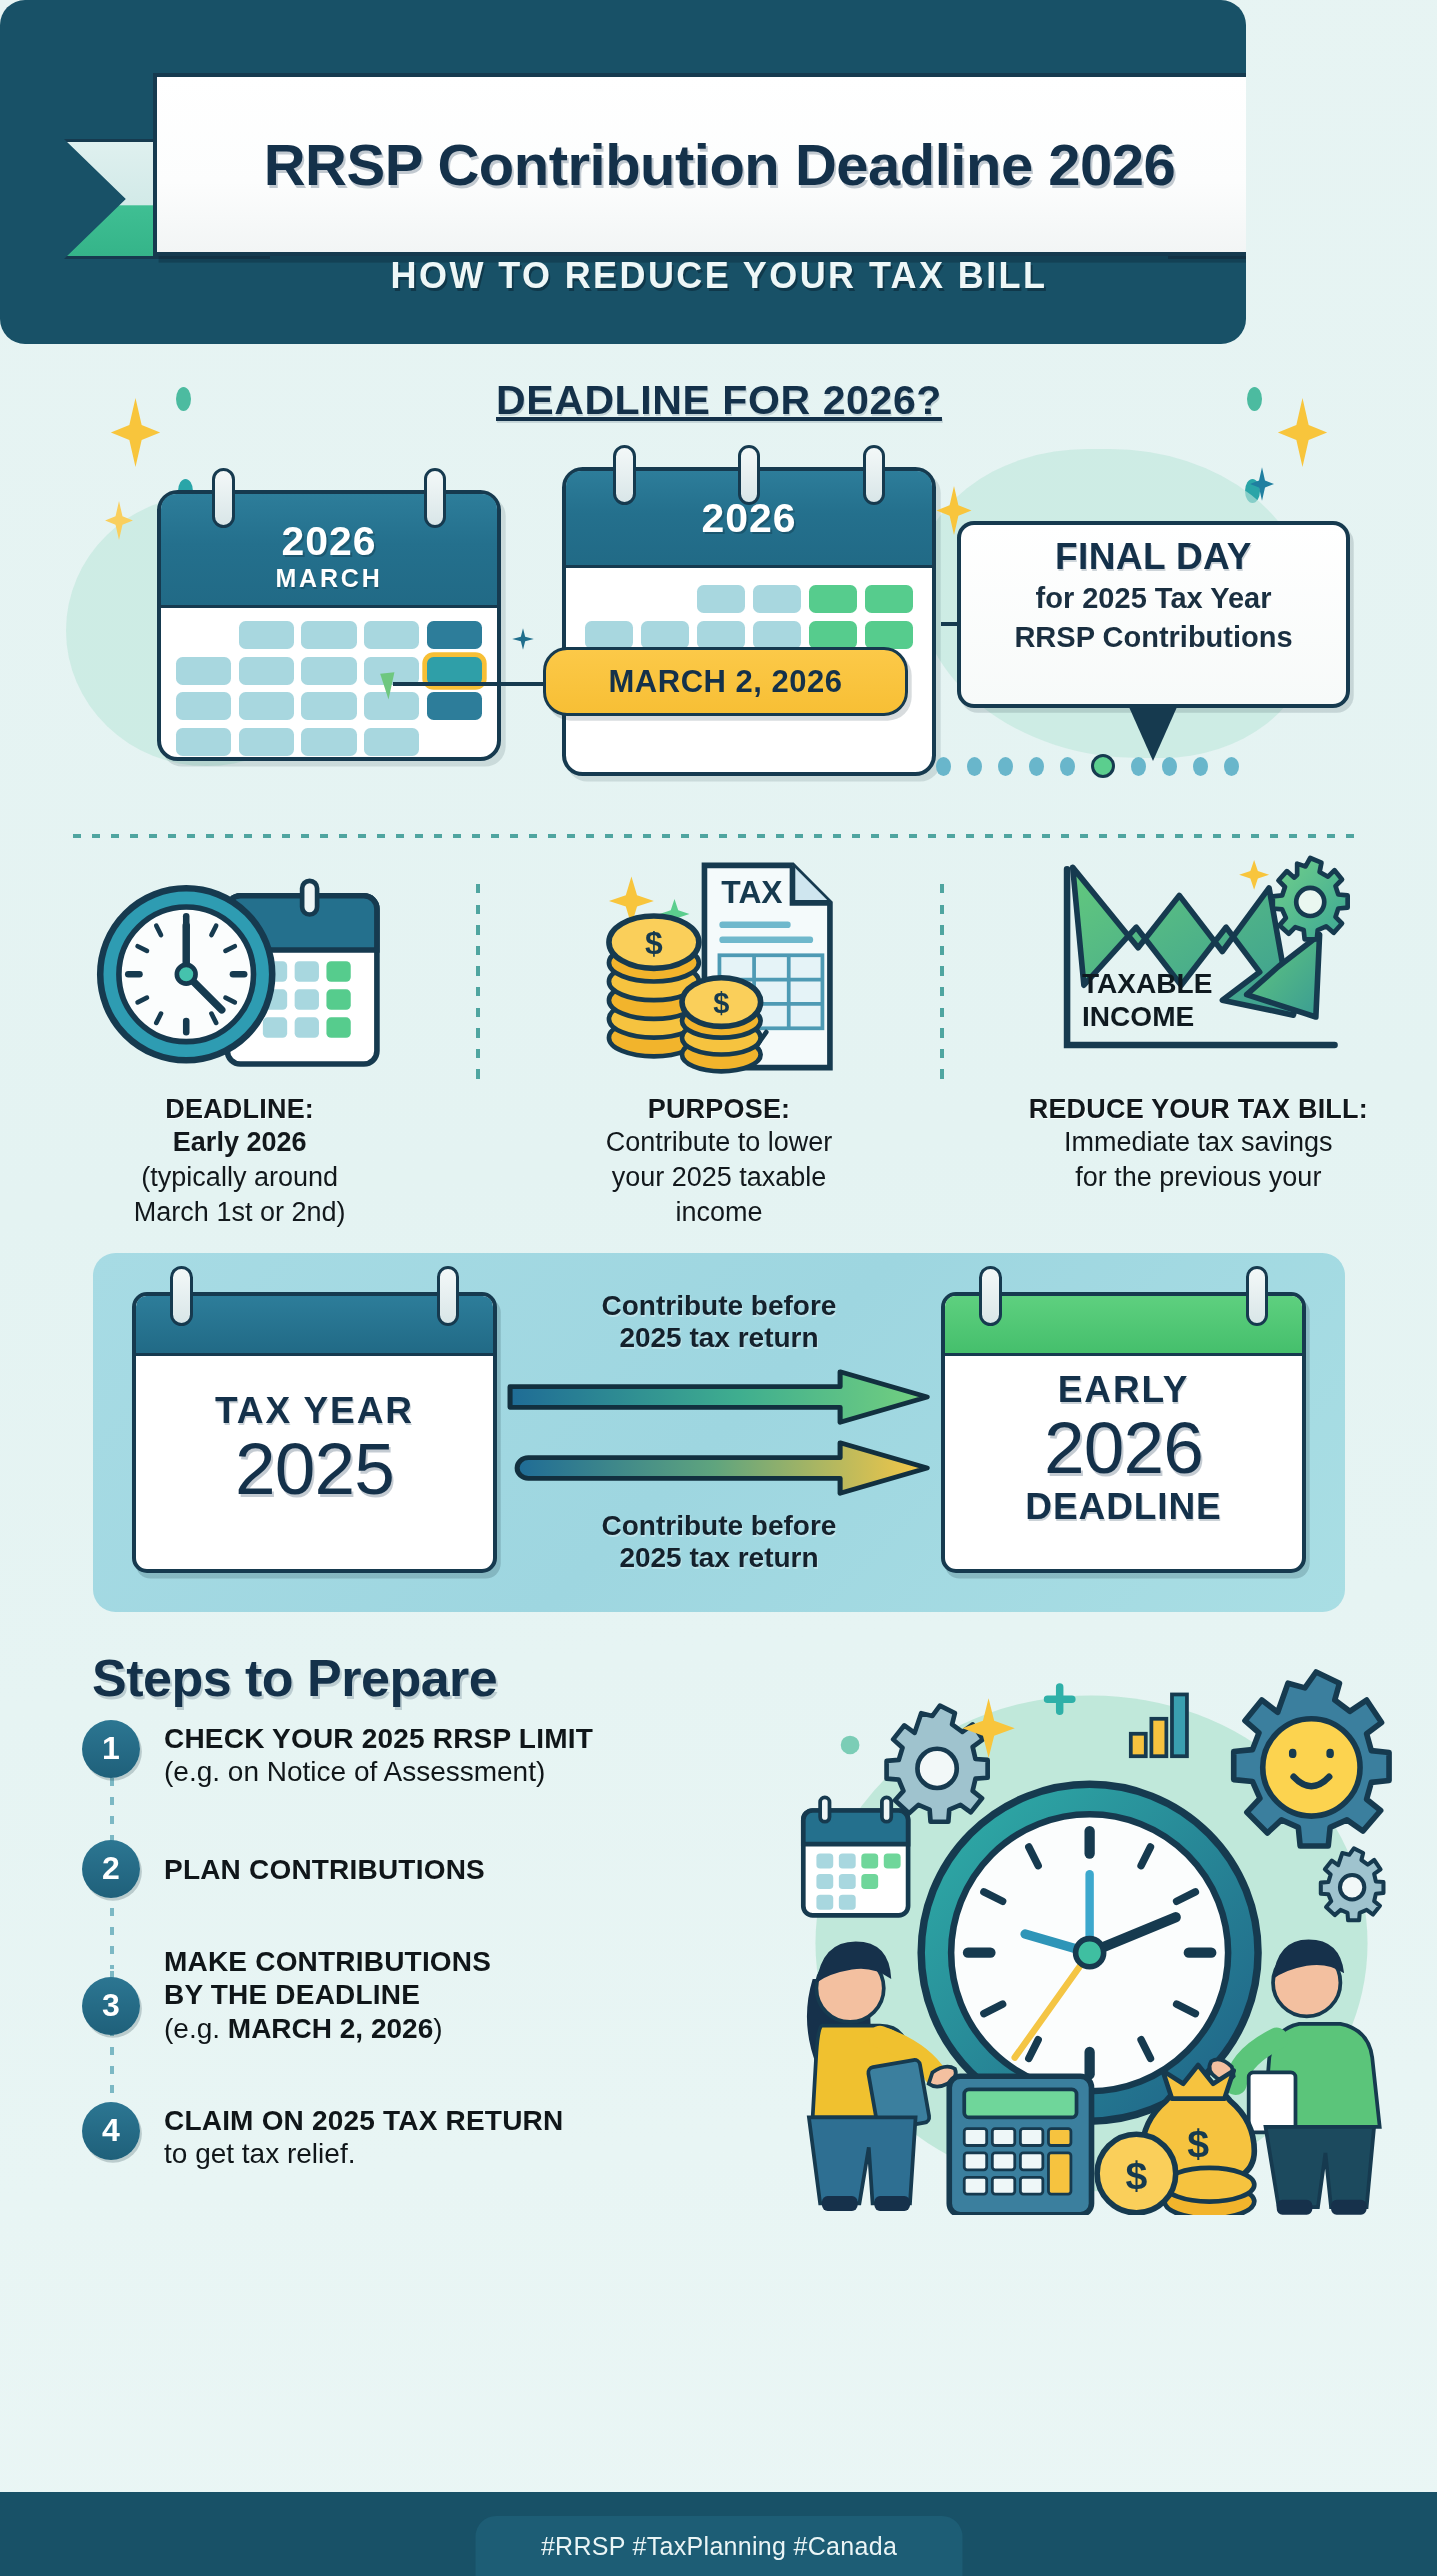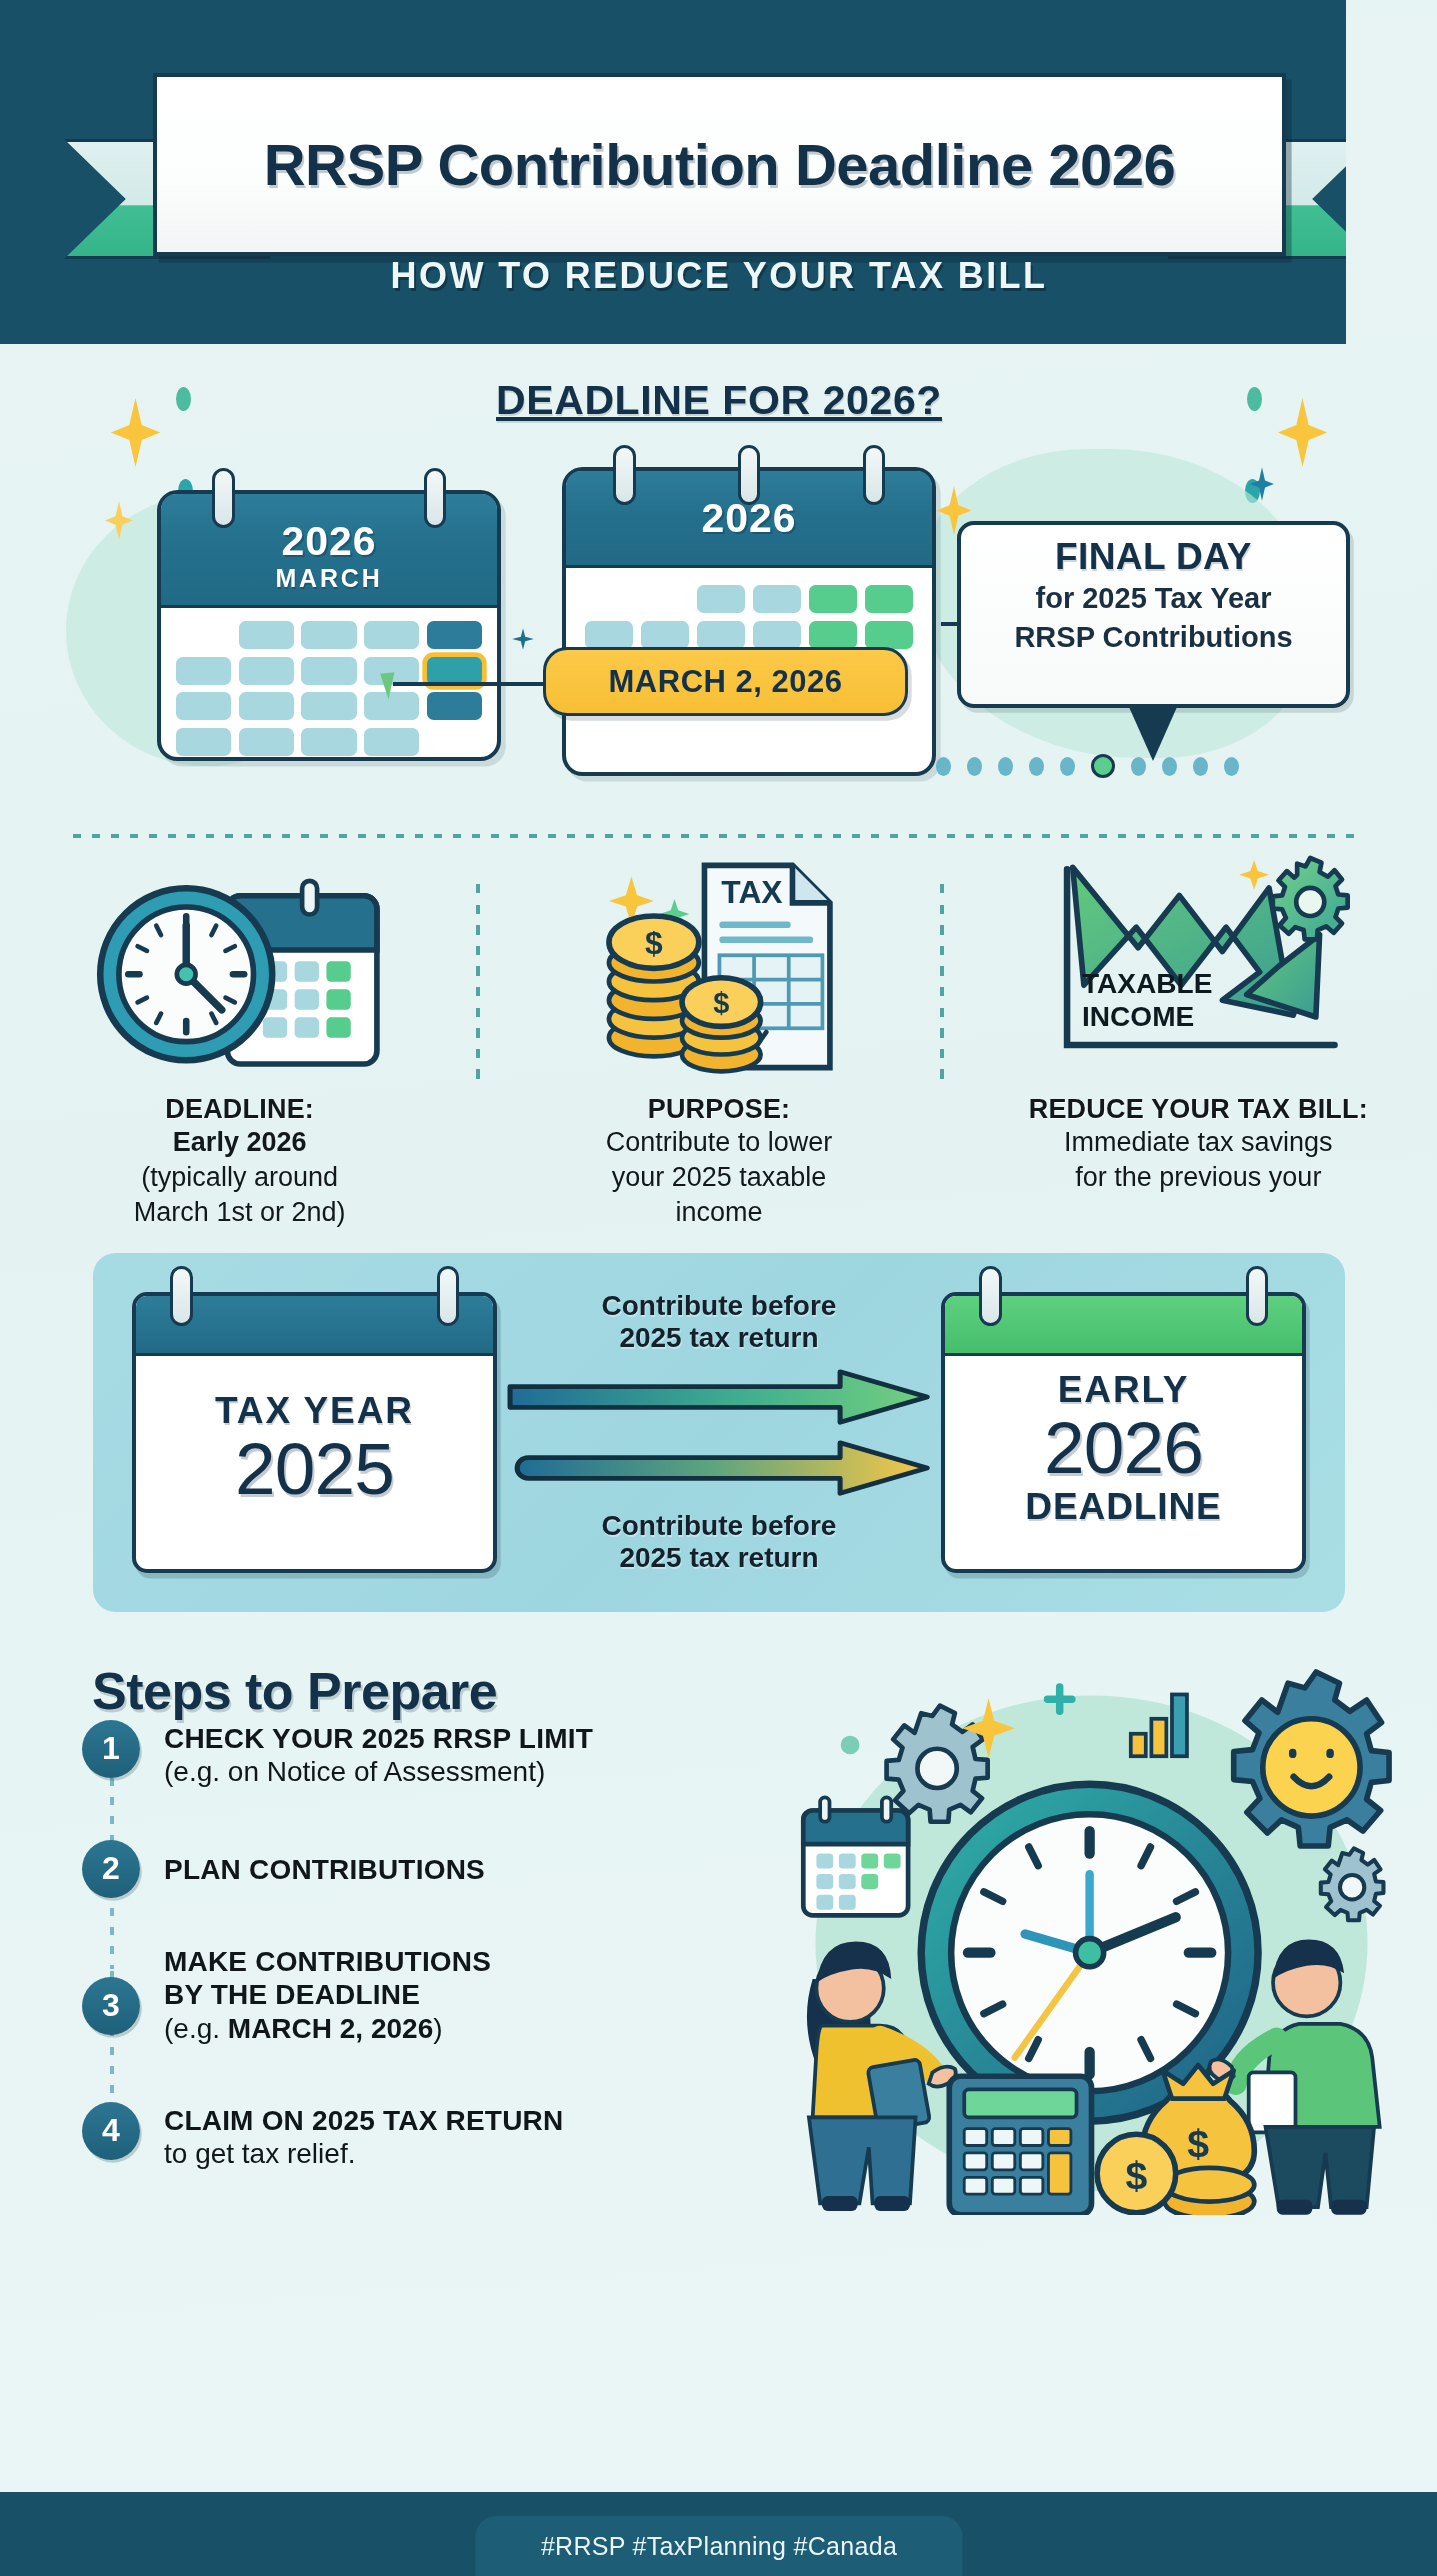--- a/index.html
+++ b/index.html
@@ -11,23 +11,24 @@
   }
   #page {
     position: relative;
     width: 1438px; height: 2576px;
     background: linear-gradient(175deg,#e7f4f3 0%, #e4f3f2 45%, #eaf6f5 100%);
   }
 
   
   .header {
     position: relative;
-    width: 1346px; height: 344px;
+    width: 1246px; height: 344px;
     background: #185167;
     overflow: hidden;
+    border-radius: 25px;
   }
   .ribbon-wrap {
     position: absolute; left: 0; top: 73px; width: 1438px; height: 197px;
   }
   .ribbon-tail {
     position: absolute; top: 66px; width: 206px; height: 120px;
     background: linear-gradient(180deg,#dff0ef 0%, #d2eae8 55%, #3fbf93 56%, #35b489 100%);
     border: 3.7px solid #163a4f;
   }
   .ribbon-tail.left  { left: 64px;  clip-path: polygon(0 0, 100% 0, 100% 100%, 0 100%, 30% 50%); }
@@ -167,21 +168,21 @@
     text-shadow: 1.9px 2.8px 0 rgba(20,49,74,.25); text-align: center; }
   .cmp-cal .l3 { font-size: 37px; font-weight: 800; color: #14314a; letter-spacing: 0.9px;
     text-shadow: 0.9px 1.9px 0 rgba(20,49,74,.22); }
   .cmp-mid { flex: 1; text-align: center; padding: 0 9.4px; }
   .cmp-mid .txt { font-size: 28px; font-weight: 800; color: #14212c; line-height: 1.16;
     text-shadow: 0.9px 1.9px 0 rgba(255,255,255,.35); }
   .arrow-w { position: relative; height: 58px; margin: 13px 0; }
 
   
   .steps-sec { position: relative; width: 1438px; height: 580px; margin-top: 24px; }
-  .steps-title { position: absolute; left: 92px; top: 25px; font-size: 52px; font-weight: 800; color: #14314a;
+  .steps-title { position: absolute; left: 92px; top: 12px; font-size: 52px; font-weight: 800; color: #14314a;
     letter-spacing: -0.5px; text-shadow: 1.9px 2.8px 0 rgba(20,49,74,.2); }
   .step { position: absolute; display: flex; align-items: flex-start; left: 82px; }
   .step .num {
     width: 58px; height: 58px; flex: 0 0 58px; border-radius: 50%;
     background: linear-gradient(180deg,#2c7692,#1f607a);
     color: #fff; font-size: 32px; font-weight: 800;
     display: flex; align-items: center; justify-content: center;
     box-shadow: 1.9px 2.8px 0 rgba(12,38,52,.2);
   }
   .step .txt { margin-left: 24px; margin-top: 1.9px; }

